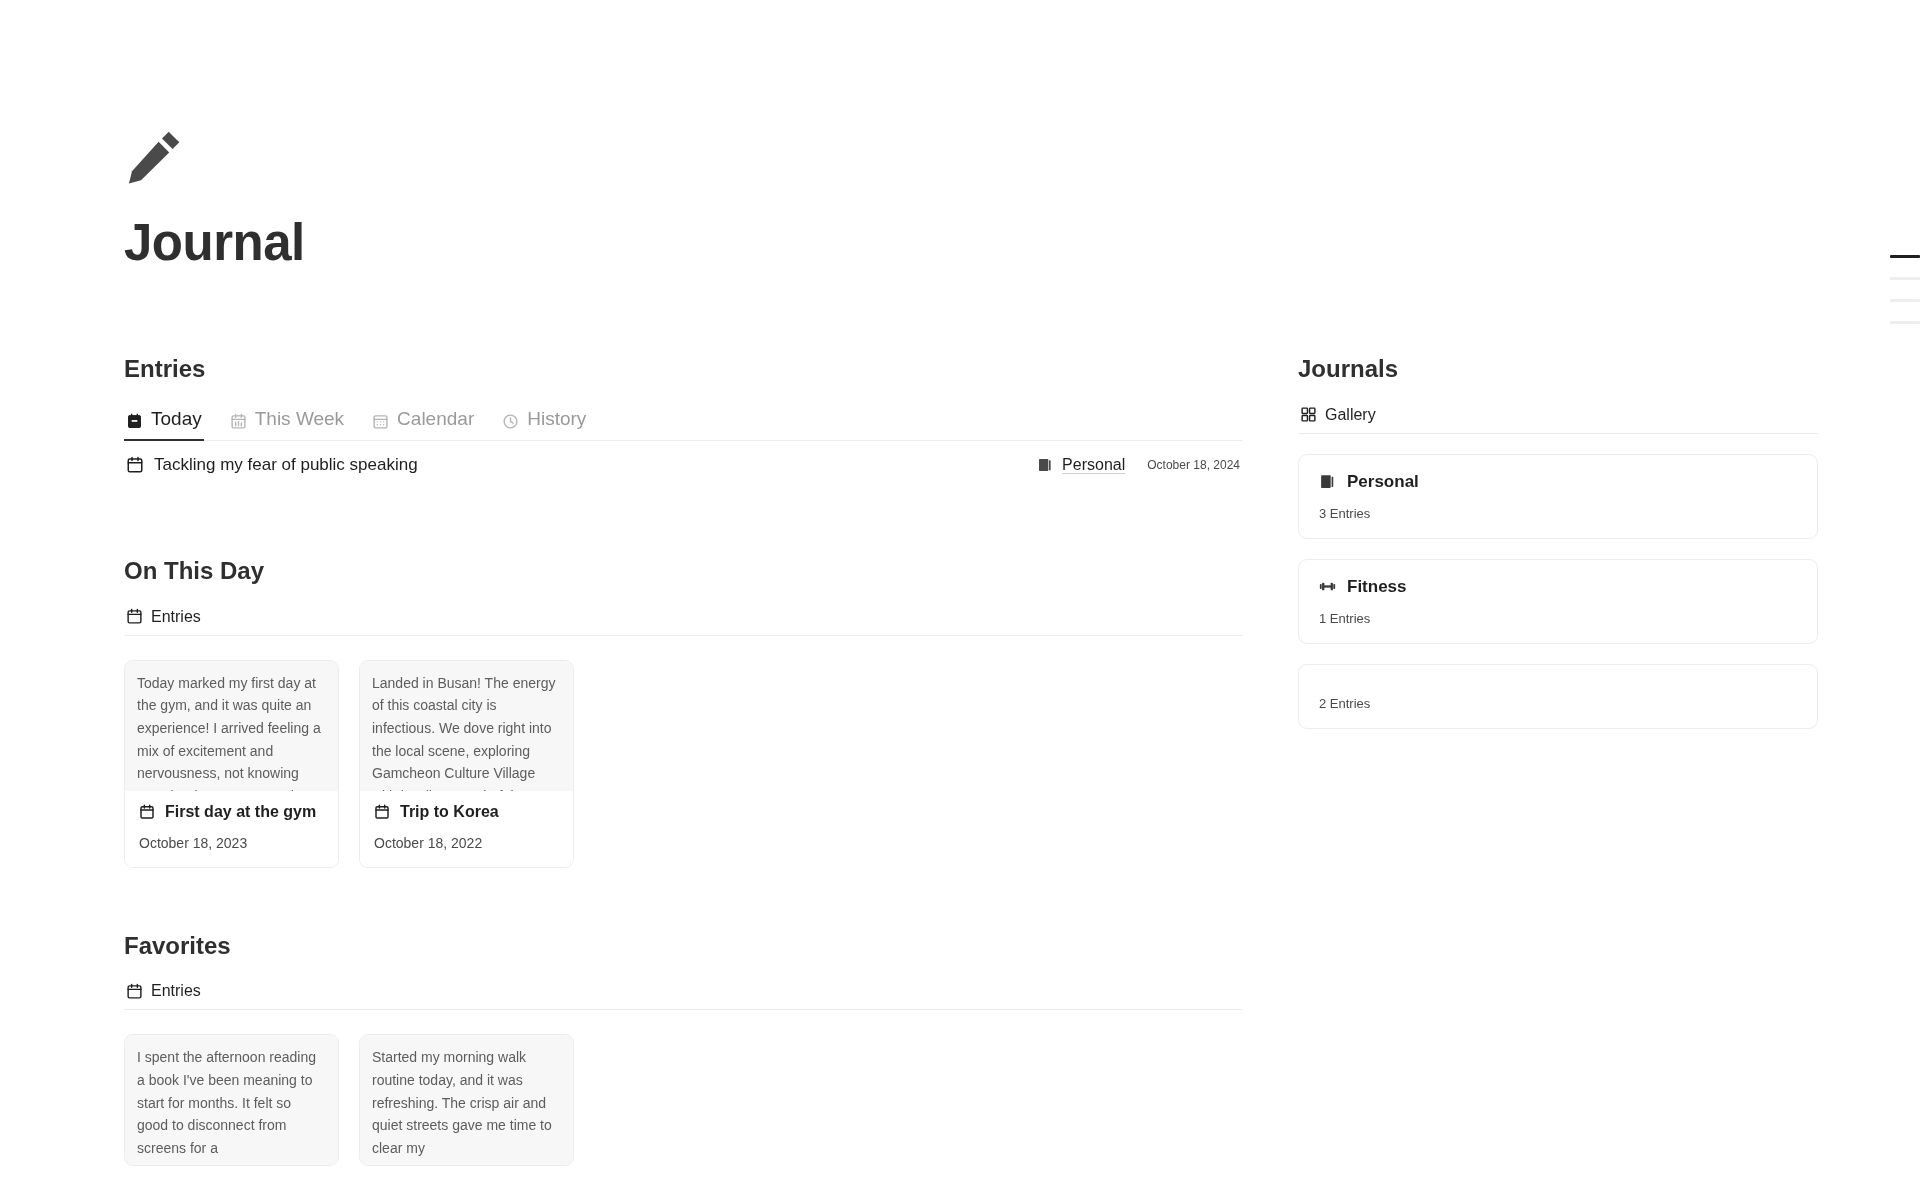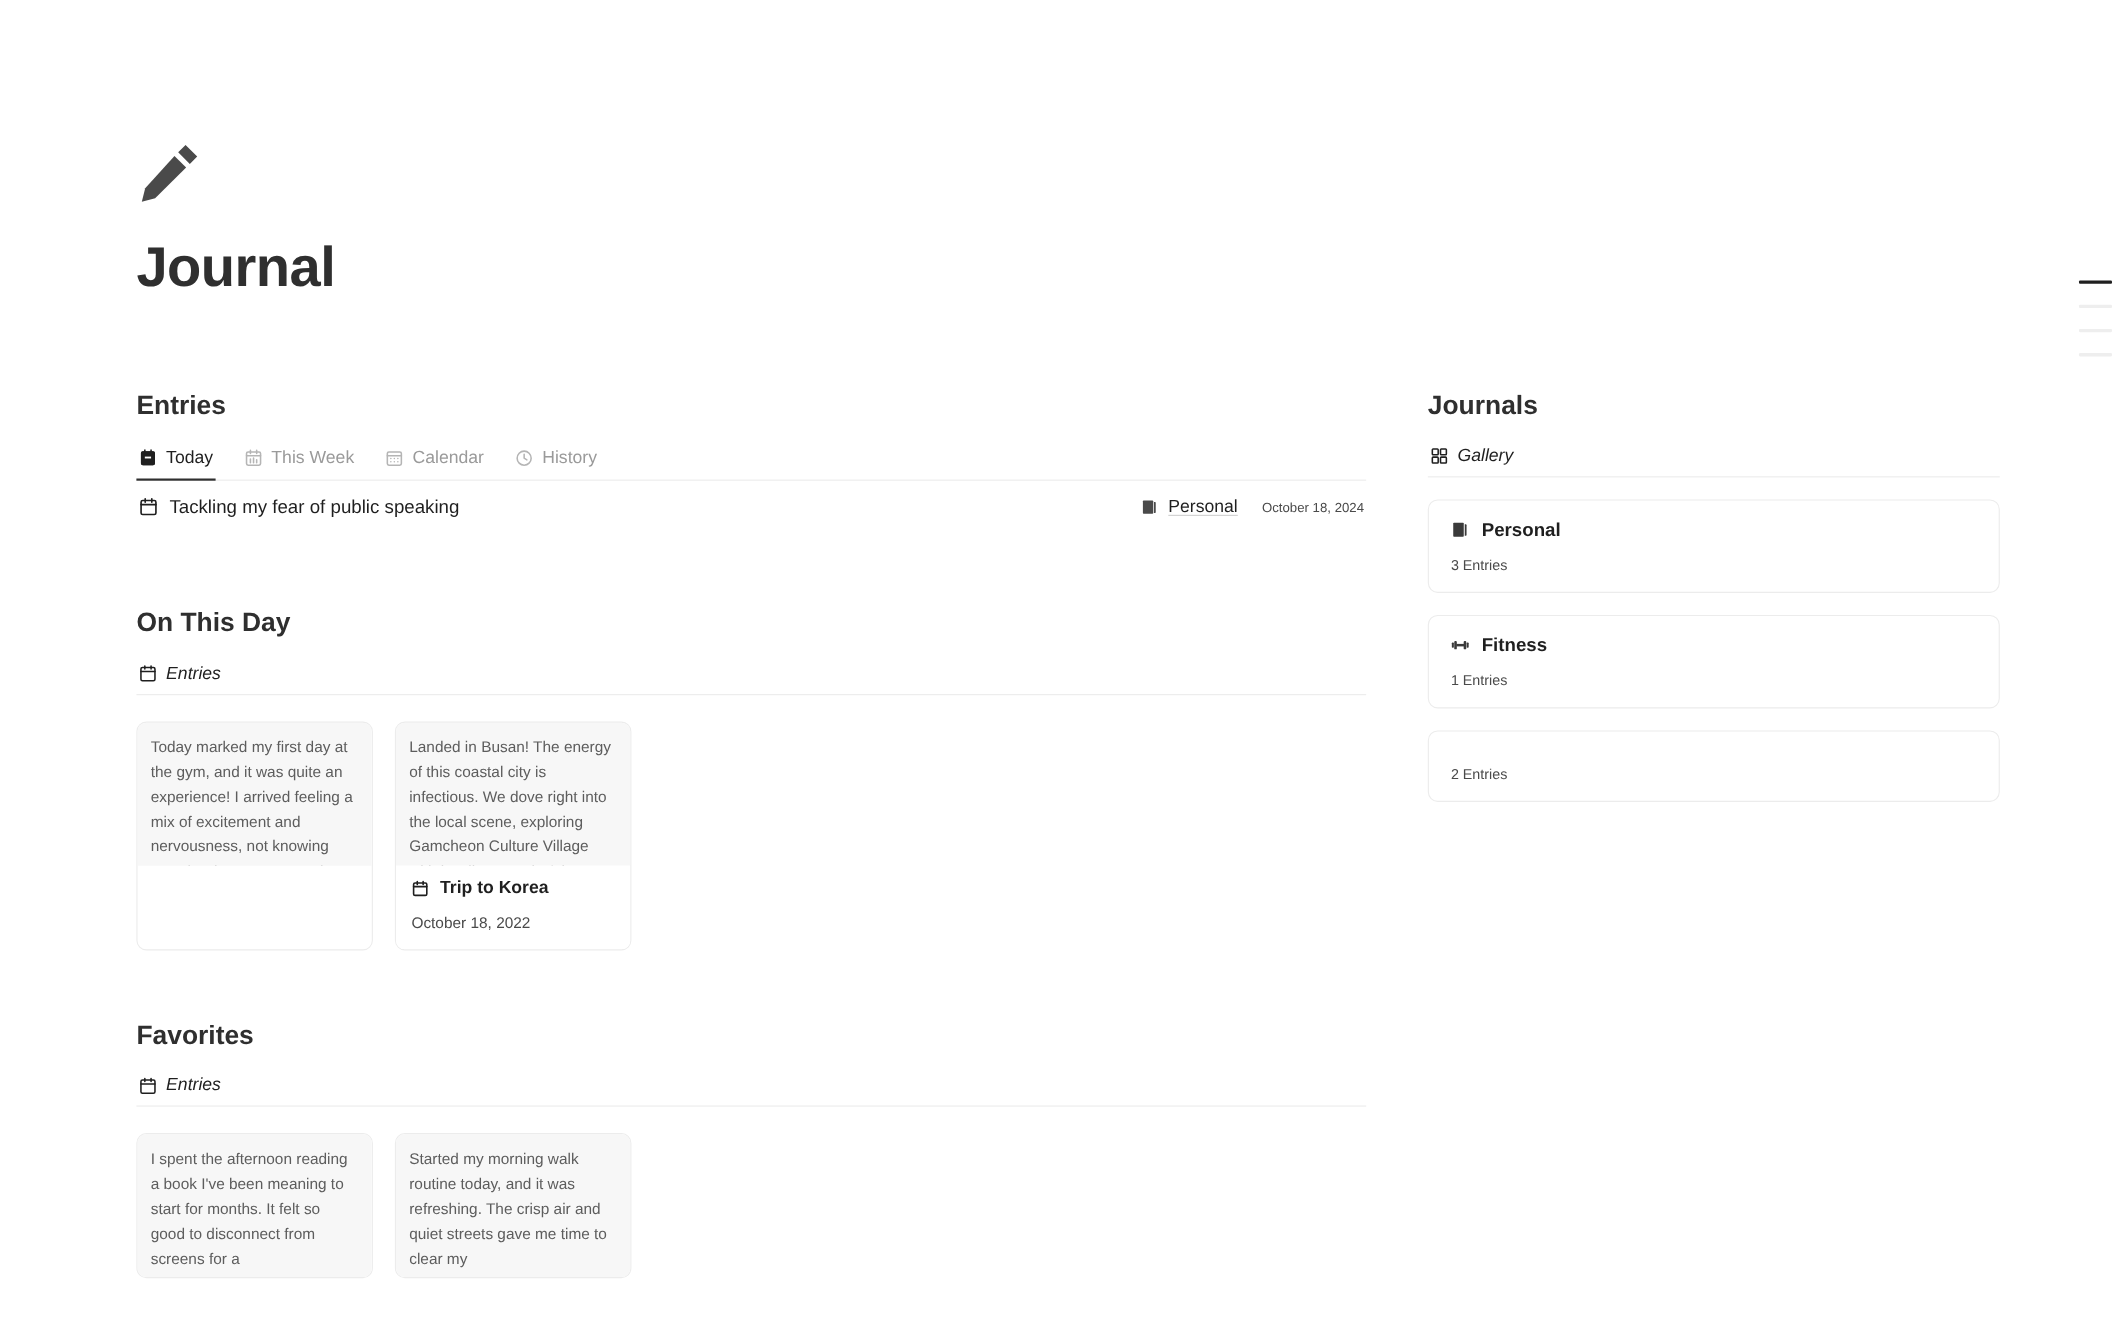--- a/index.html
+++ b/index.html
@@ -40,40 +40,39 @@
   
   .tabbar {
     display: flex;
     align-items: flex-end;
     gap: 24px;
     margin-top: 20px;
     border-bottom: 1px solid #ececec;
   }
   .tab {
     display: flex;
-    align-items: center;
+    align-items: flex-end;
     gap: 8px;
     padding: 4px 2px 9px 2px;
-    font-size: 16px;
+    font-size: 19px;
     color: #9a9a9a;
     cursor: pointer;
     border-bottom: 2px solid transparent;
     margin-bottom: -1px;
   }
   .tab.active { color: #1f1f1f; border-bottom-color: #2f2f2f; }
   .tab .ico { display: flex; width: 17px; height: 17px; }
   .tab svg { width: 17px; height: 17px; display: block; }
 
   
   .subtabbar {
     display: flex;
     align-items: flex-end;
     margin-top: 18px;
     border-bottom: 1px solid #ececec;
-    font-style: italic;
   }
   .subtab {
     display: flex;
     align-items: center;
     gap: 8px;
     padding: 4px 2px 9px 2px;
     font-size: 16px;
     color: #1f1f1f;
     cursor: pointer;
   }
@@ -272,20 +271,32 @@
               </svg>
           </span>
           <span>Entries</span>
         </div>
       </div>
 
       <div class="card-row">
 
         <div class="entry-card">
           <div class="entry-card-preview">Today marked my first day at the gym, and it was quite an experience! I arrived feeling a mix of excitement and nervousness, not knowing exactly what to expect. The</div>
+          <div class="entry-card-body">
+            <div class="entry-card-title-row">
+              <span>
+                <svg viewBox="0 0 24 24" fill="none" stroke="#1f1f1f" stroke-width="2.2">
+                    <rect x="3" y="4" width="18" height="17" rx="2"></rect>
+                    <path d="M3 9h18M8 2v4M16 2v4" stroke-linecap="round"></path>
+                  </svg>
+              </span>
+              <span class="entry-card-title">First day at the gym</span>
+            </div>
+            <div class="entry-card-date">October 18, 2023</div>
+          </div>
         </div>
 
         <div class="entry-card">
           <div class="entry-card-preview">Landed in Busan! The energy of this coastal city is infectious. We dove right into the local scene, exploring Gamcheon Culture Village with its vibrant, colorful houses cascading down</div>
           <div class="entry-card-body">
             <div class="entry-card-title-row">
               <span>
                 <svg viewBox="0 0 24 24" fill="none" stroke="#1f1f1f" stroke-width="2.2">
                     <rect x="3" y="4" width="18" height="17" rx="2"></rect>
                     <path d="M3 9h18M8 2v4M16 2v4" stroke-linecap="round"></path>

